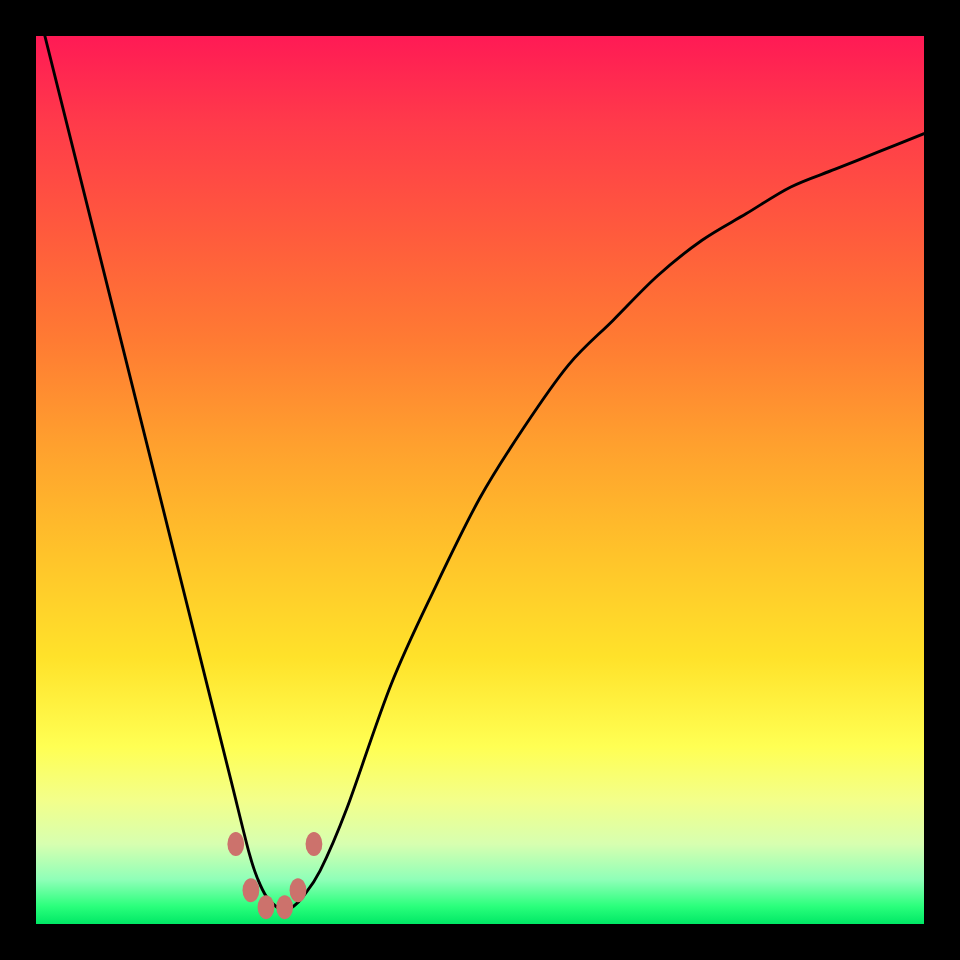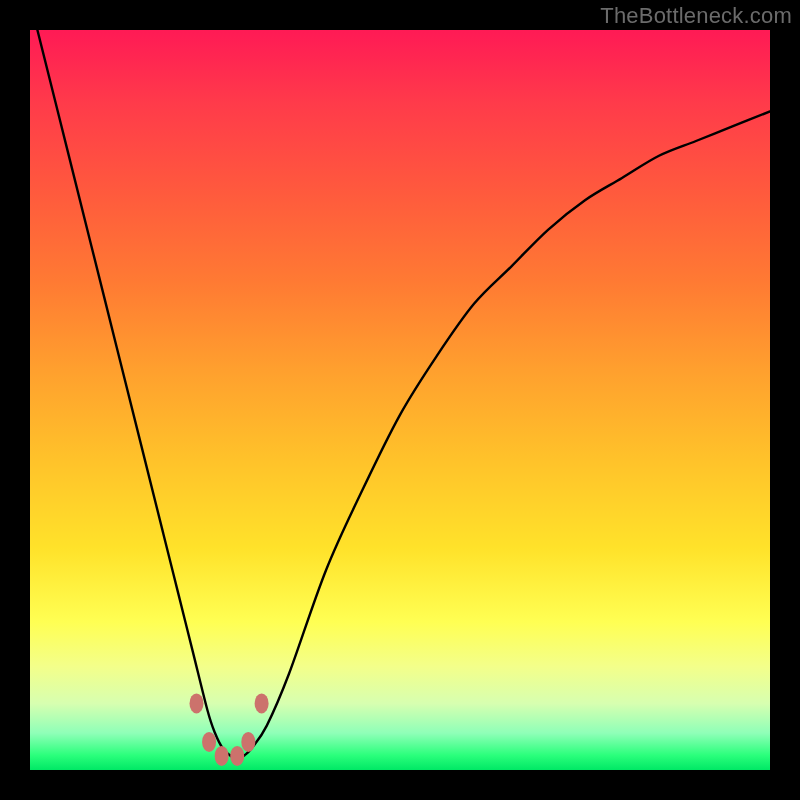--- a/index.html
+++ b/index.html
@@ -70,14 +70,13 @@
       <g id="markers">
           <ellipse cx="166.50" cy="673.40" rx="7" ry="10" fill="#cc726c"></ellipse>
           <ellipse cx="231.62" cy="673.40" rx="7" ry="10" fill="#cc726c"></ellipse>
           <ellipse cx="179.08" cy="711.88" rx="7" ry="10" fill="#cc726c"></ellipse>
           <ellipse cx="218.30" cy="711.88" rx="7" ry="10" fill="#cc726c"></ellipse>
           <ellipse cx="191.66" cy="725.94" rx="7" ry="10" fill="#cc726c"></ellipse>
           <ellipse cx="207.20" cy="725.94" rx="7" ry="10" fill="#cc726c"></ellipse>
         </g>
     </svg>
   </div>
-  <div class="watermark">TheBottleneck.com</div>
 </div>
 
 </body></html>

